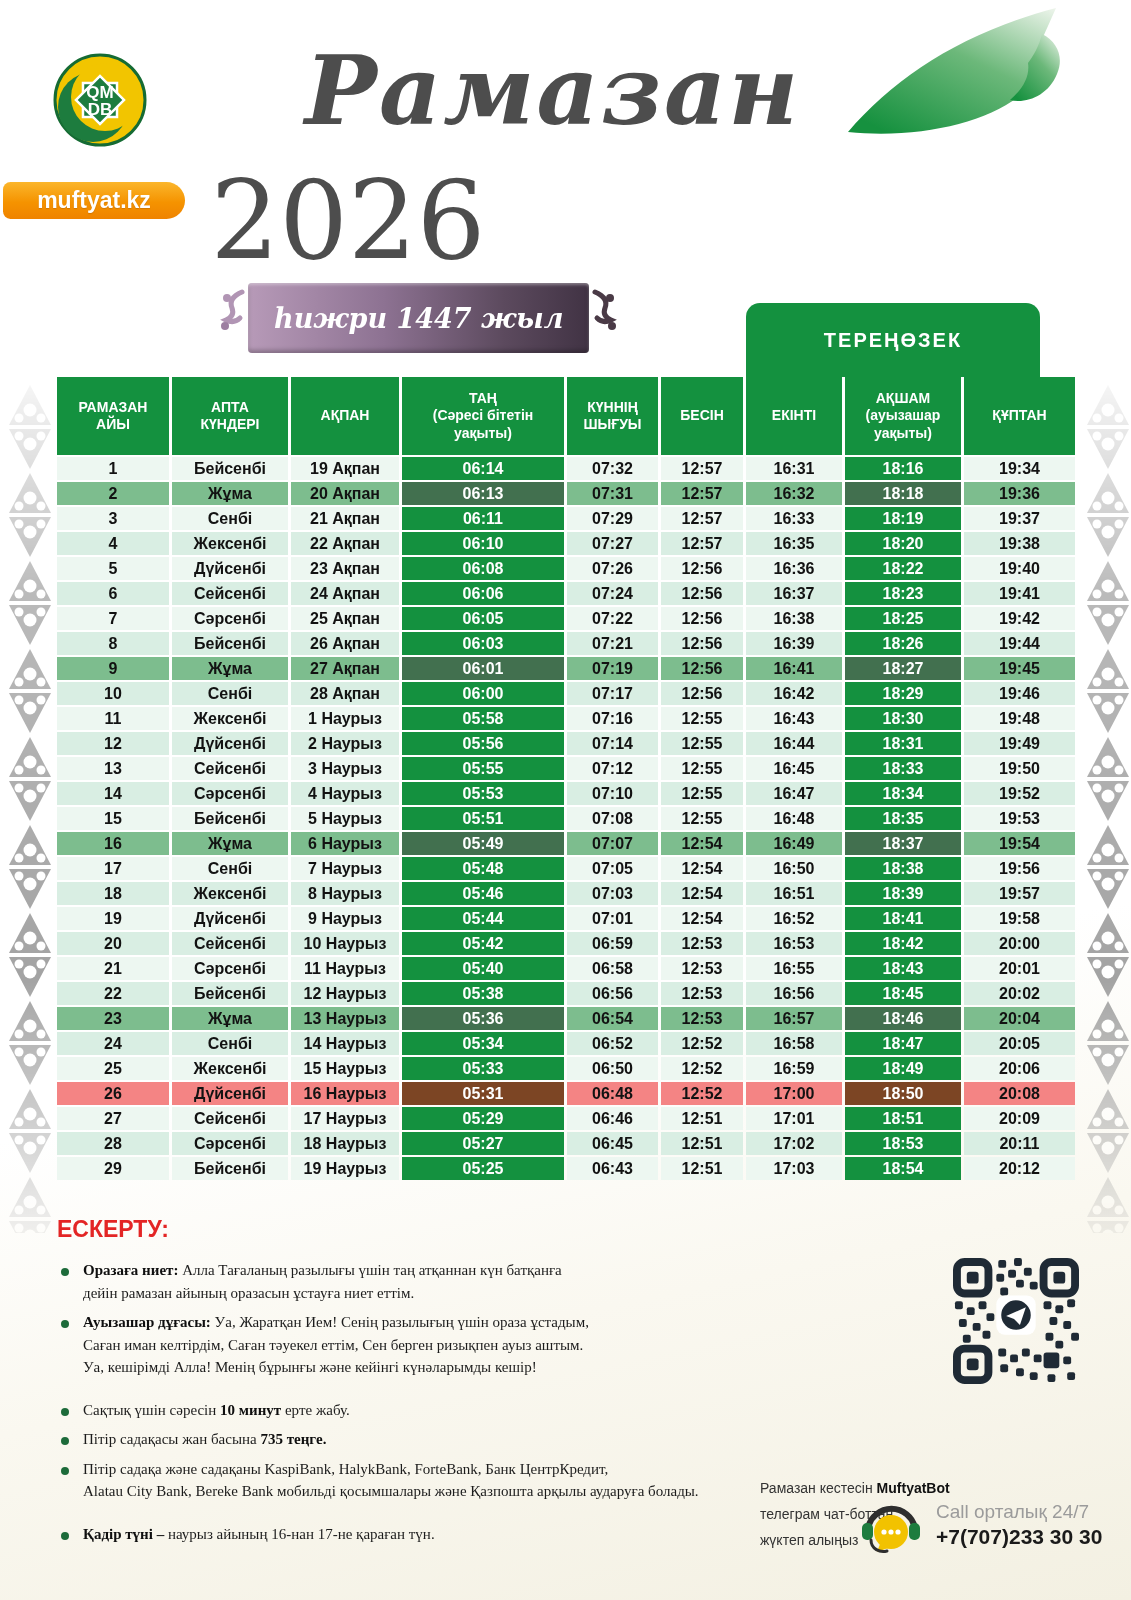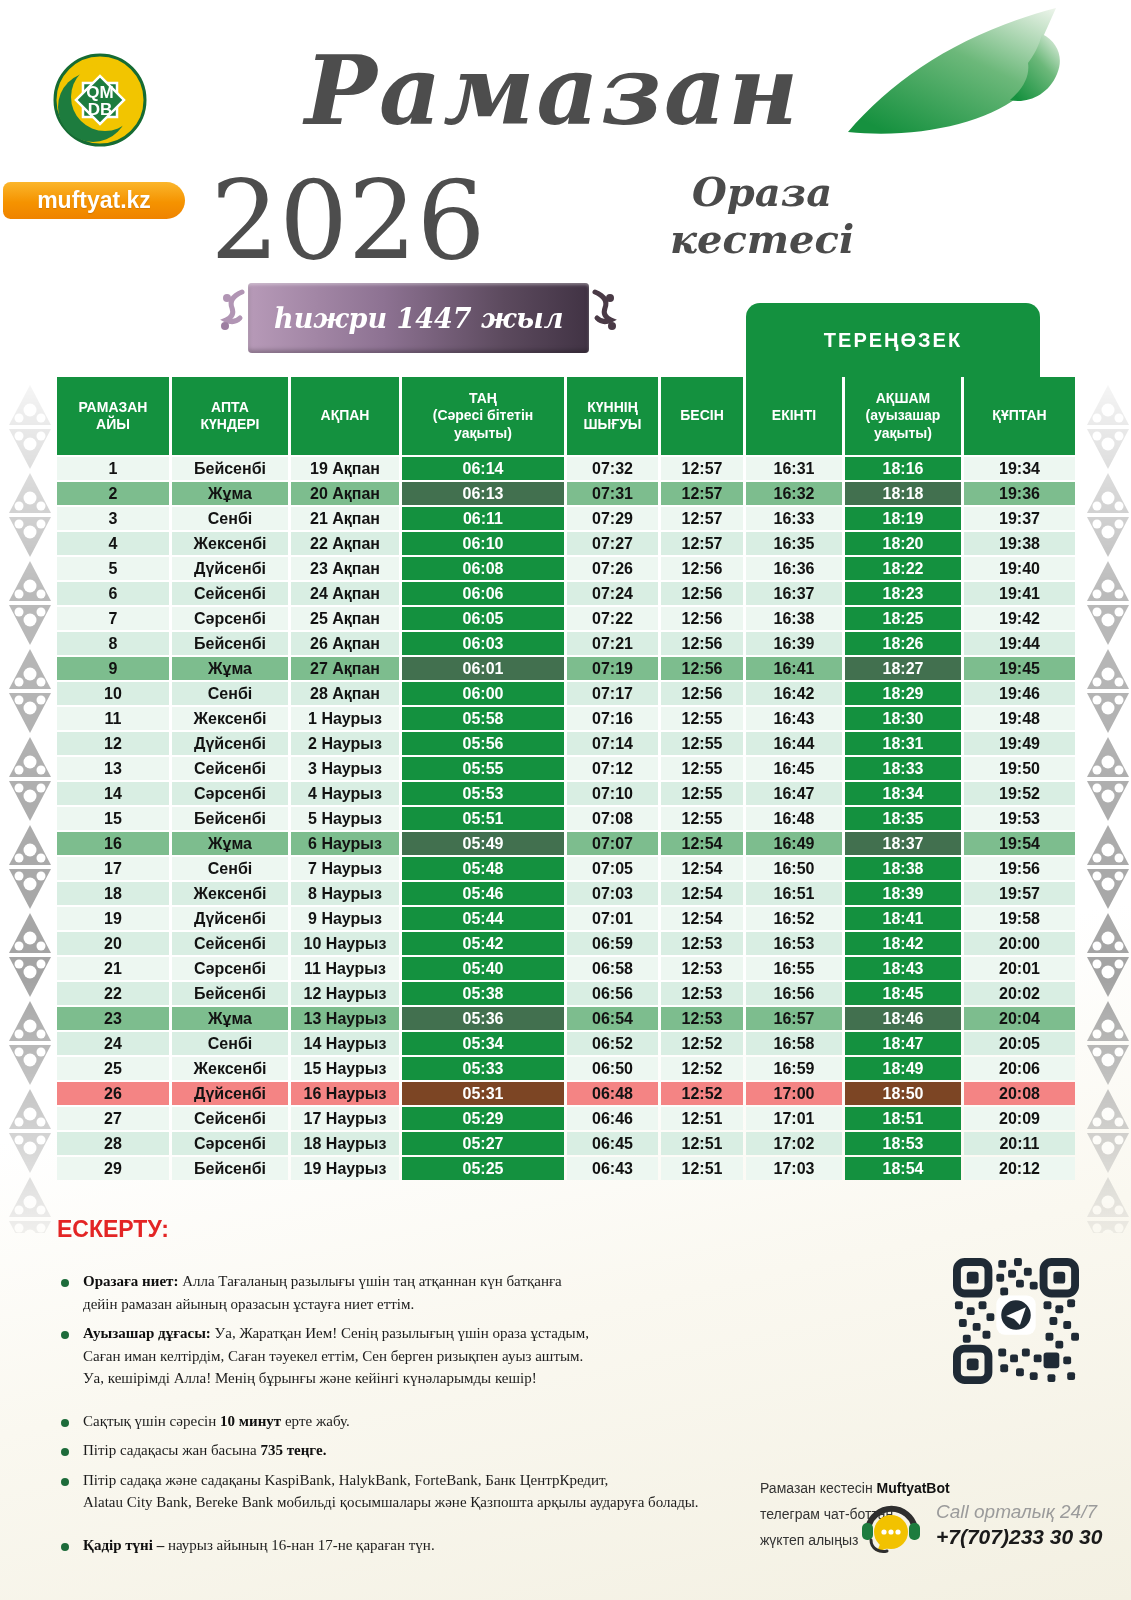--- a/index.html
+++ b/index.html
@@ -75,35 +75,35 @@
   }
   .td.odd{background:#edf7f1}
   .td.even{background:#d9eee3}
   .td.friday{background:#7dbd8e}
   .td.red{background:#f48484}
   .td.time{background:#14913f;color:#fff}
   .td.friday.time{background:#42704f}
   .td.red.time{background:#7c4524}
   
   .notes{position:absolute;left:57px;top:1216px;width:790px;}
-  .notes-heading{color:#e32525;font-size:23px;font-weight:bold;margin-bottom:27px;}
+  .notes-heading{color:#e32525;font-size:23px;font-weight:bold;margin-bottom:16px;}
   .note-group{list-style:none;margin:0 0 20px 0;padding:0;}
   .note-item{position:relative;padding-left:26px;margin-bottom:7px;font-size:15px;line-height:1.5;color:#1c1c1c;font-family:Liberation Serif, serif;}
   .note-item .dot{position:absolute;left:4px;top:9px;width:8px;height:8px;border-radius:50%;background:#1d6b3a;}
   .note-text{white-space:pre-line;}
   .note-text b{color:#0f0f0f;}
   
   .qr{position:absolute;left:953px;top:1258px;}
   .qr-caption{
     position:absolute;left:760px;top:1475px;width:322px;text-align:left;
     font-size:14px;line-height:26px;color:#333;
   }
   .qr-caption b{color:#111;}
   .call{position:absolute;left:858px;top:1492px;display:flex;align-items:center;}
-  .call-texts{margin-left:12px;text-align:left;font-style:italic;}
+  .call-texts{margin-left:12px;text-align:left;}
   .call-label{color:#9b9b9b;font-size:19px;line-height:24px;}
   .call-phone{color:#1a1a1a;font-size:21px;font-weight:bold;line-height:26px;}
 </style>
 </head>
 <body>
 
 <div class="page">
 
   <svg class="logo" width="96" height="96" viewBox="0 0 96 96">
     <circle cx="48" cy="48" r="45" fill="#f2c500" stroke="#156b33" stroke-width="3"></circle>
@@ -112,21 +112,20 @@
     <rect x="31" y="31" width="34" height="34" fill="#1d7c3e" stroke="#fff" stroke-width="2.5"></rect>
     <rect x="31" y="31" width="34" height="34" fill="#1d7c3e" stroke="#fff" stroke-width="2.5" transform="rotate(45 48 48)"></rect>
     <text x="48" y="46" text-anchor="middle" fill="#fff" font-family="Liberation Sans, sans-serif" font-weight="bold" font-size="17">QM</text>
     <text x="48" y="63" text-anchor="middle" fill="#fff" font-family="Liberation Sans, sans-serif" font-weight="bold" font-size="17">DB</text>
   </svg>
 
   <div class="site-badge">muftyat.kz</div>
 
   <div class="main-title">Рамазан</div>
   <div class="year">2026</div>
-  <div class="subtitle">Ораза кестесі</div>
 
   <svg class="wave" width="218" height="155" viewBox="0 0 218 155">
     <defs>
       <linearGradient id="waveg" x1="1" y1="0" x2="0.2" y2="1">
         <stop offset="0" stop-color="#eef5ec"></stop>
         <stop offset="0.45" stop-color="#6cb87a"></stop>
         <stop offset="1" stop-color="#16913f"></stop>
       </linearGradient>
     </defs>
     <path fill="url(#waveg)" d="M2,128 C50,72 118,28 210,4 C196,36 184,58 189,77 C160,114 82,136 2,128 Z"></path>

